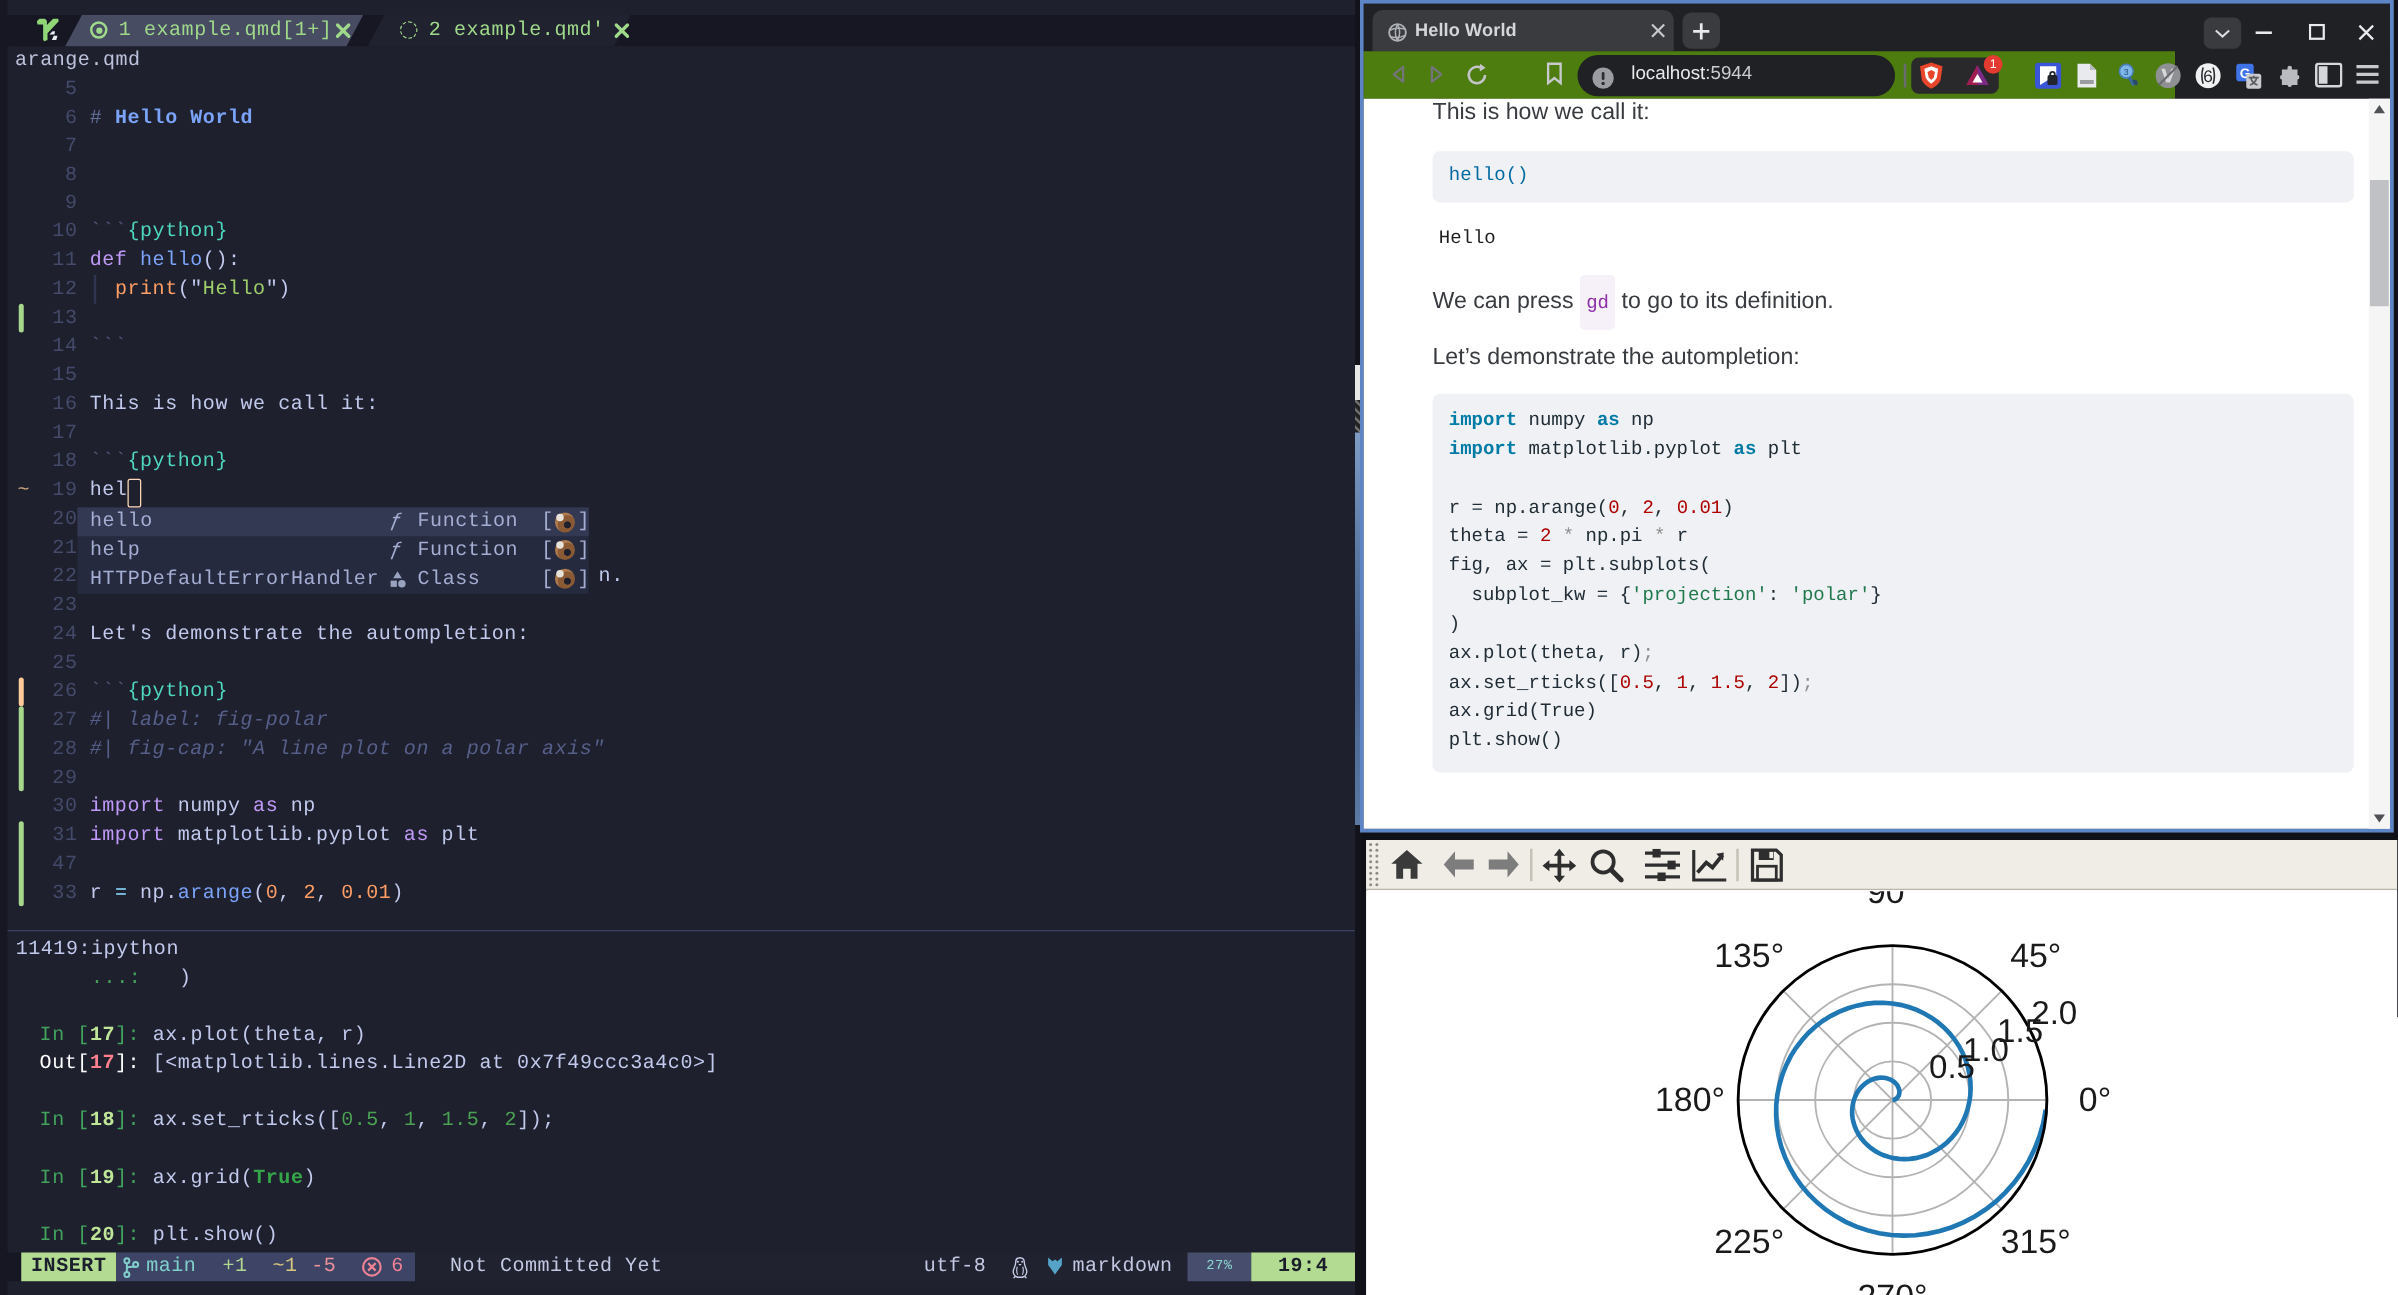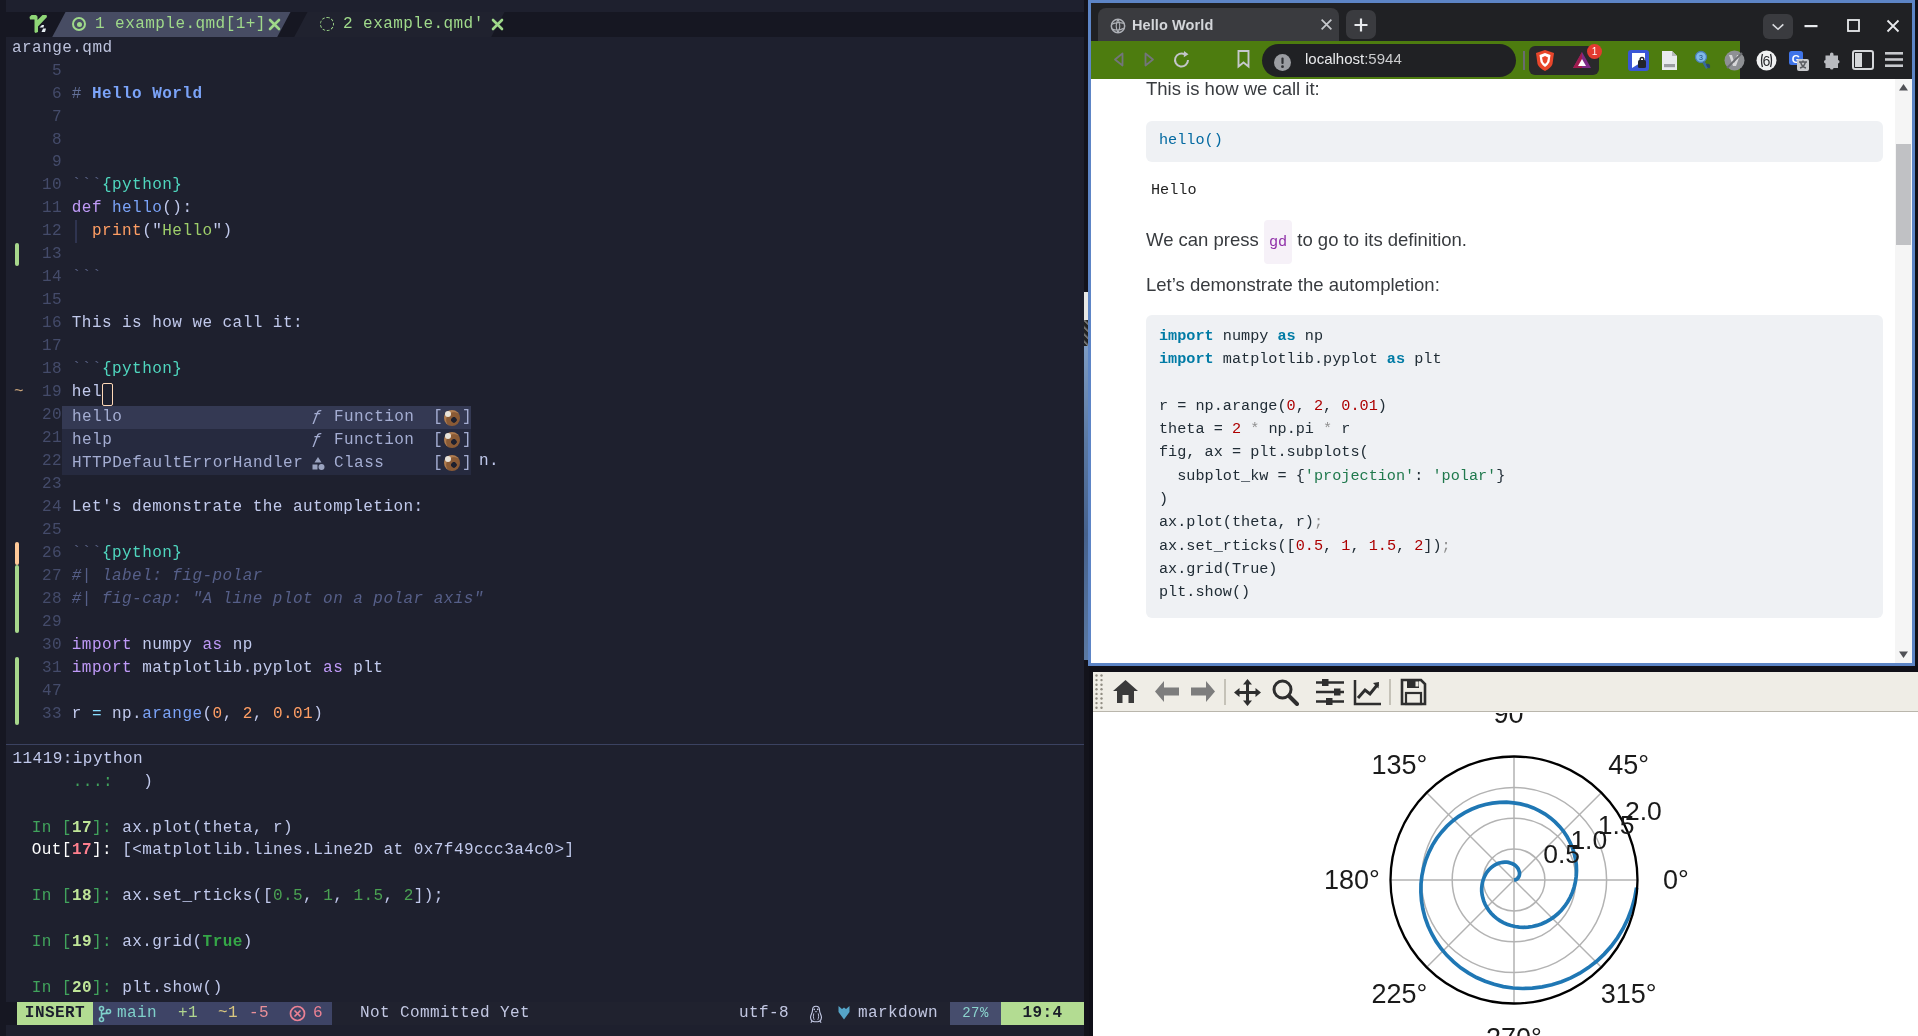--- a/index.html
+++ b/index.html
@@ -256,21 +256,21 @@
               <circle cx="9.7" cy="4.4" r="0.8" fill="#c6cce8"></circle>
               <path d="M6.6 6.2 L9.4 6.2 L8 7.6 Z" fill="#c6cce8"></path>
               <path d="M4.2 16.2 L2.8 17.6 M11.8 16.2 L13.2 17.6" stroke="#c6cce8" stroke-width="1.1"></path>
               <path d="M5.8 8.4 C5.2 10.5 5.2 13 6.2 14.8 M10.2 8.4 C10.8 10.5 10.8 13 9.8 14.8" fill="none" stroke="#c6cce8" stroke-width="0.9"></path>
             </svg></span>
           <span style="position:absolute;left:505px"><svg width="14" height="16" viewBox="0 0 14 16" style="position:relative;top:3px">
               <path d="M1.5 1 L5 4 L7 2.5 L9 4 L12.5 1 L12.5 7 L7 14.5 L1.5 7 Z" fill="#55a4c8"></path>
             </svg></span>
           <span style="position:absolute;left:526px">markdown</span>
         </div>
-<div class="seg" style="left:950px;width:51px;background:#464d6d;color:#8bd5ce;text-align:center;font-family:'Liberation Mono',monospace;font-size:14px">27%</div>
+<div class="seg" style="left:950px;width:51px;background:#464d6d;color:#8bd5ce;text-align:center;font-family:'Liberation Mono',monospace;font-size:11px">27%</div>
 <div class="seg" style="left:1001px;width:83px;background:#b3dc92;color:#1a1d29;font-weight:bold;text-align:center;font-family:'Liberation Mono',monospace;font-size:16px">19:4</div>
 </div>
   <div class="strip"></div>
 </div>
 
 <div id="gap" style="position:absolute;left:1084px;top:0;width:5px;height:1036px;background:#13131b;"></div>
 <div style="position:absolute;left:1084px;top:292px;width:5px;height:28px;background:#e8e8e6;"></div>
 <div style="position:absolute;left:1084px;top:320px;width:5px;height:26px;background:repeating-linear-gradient(45deg,#222,#222 2px,#888 3px,#222 5px);"></div>
 <div style="position:absolute;left:1084px;top:346px;width:5px;height:314px;background:linear-gradient(#7e9cc4 0%,#5b79a3 30%,#46618c 60%,#5b79a3 100%);"></div>
 

